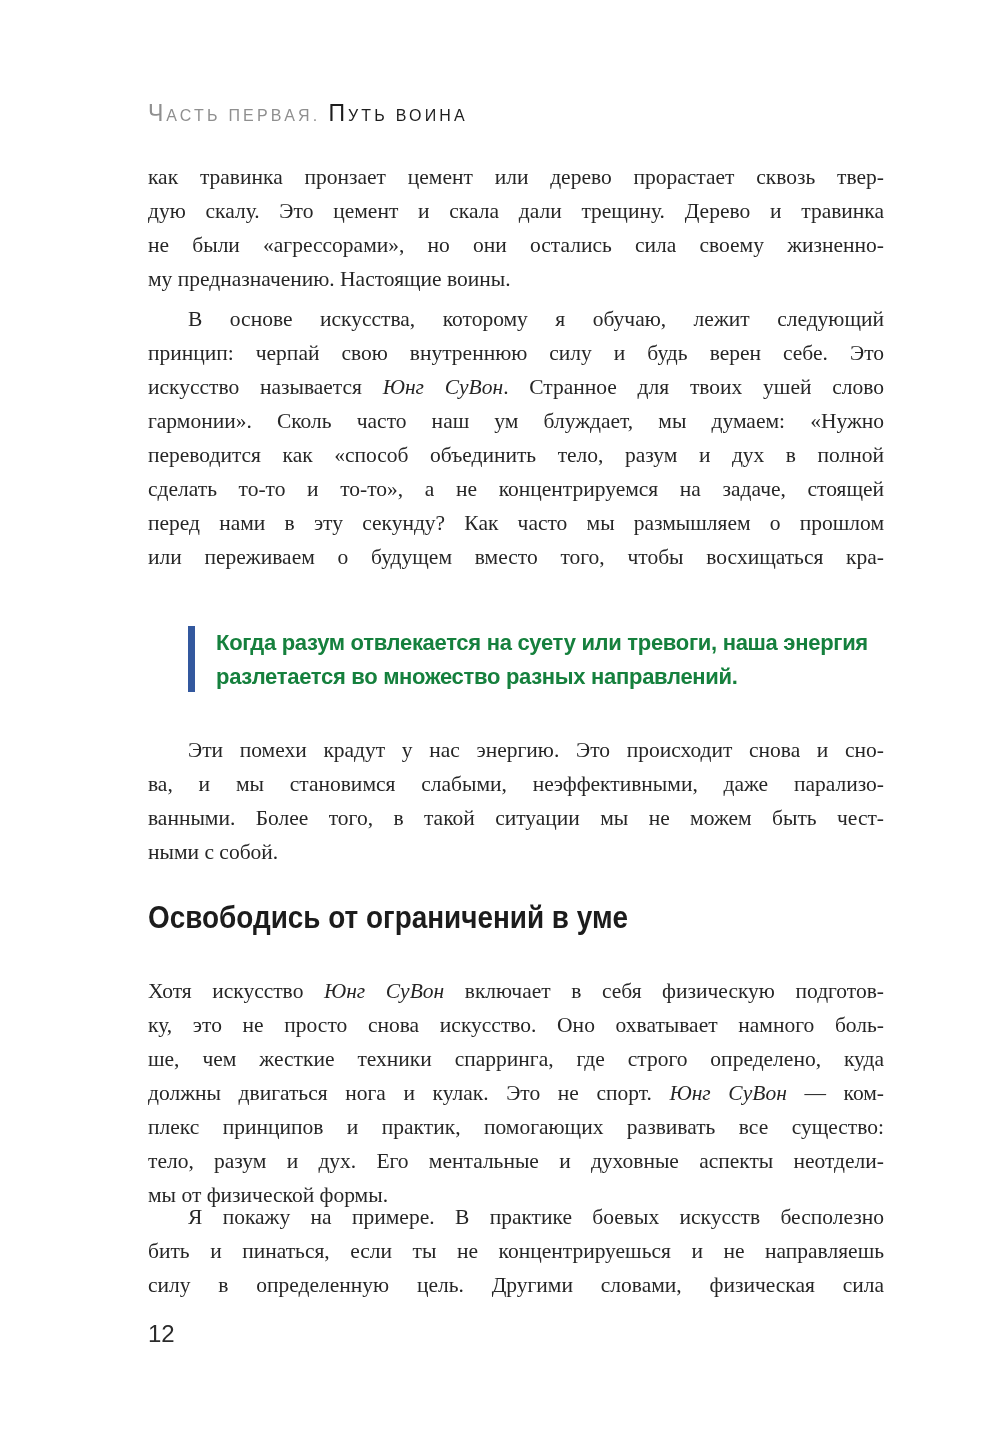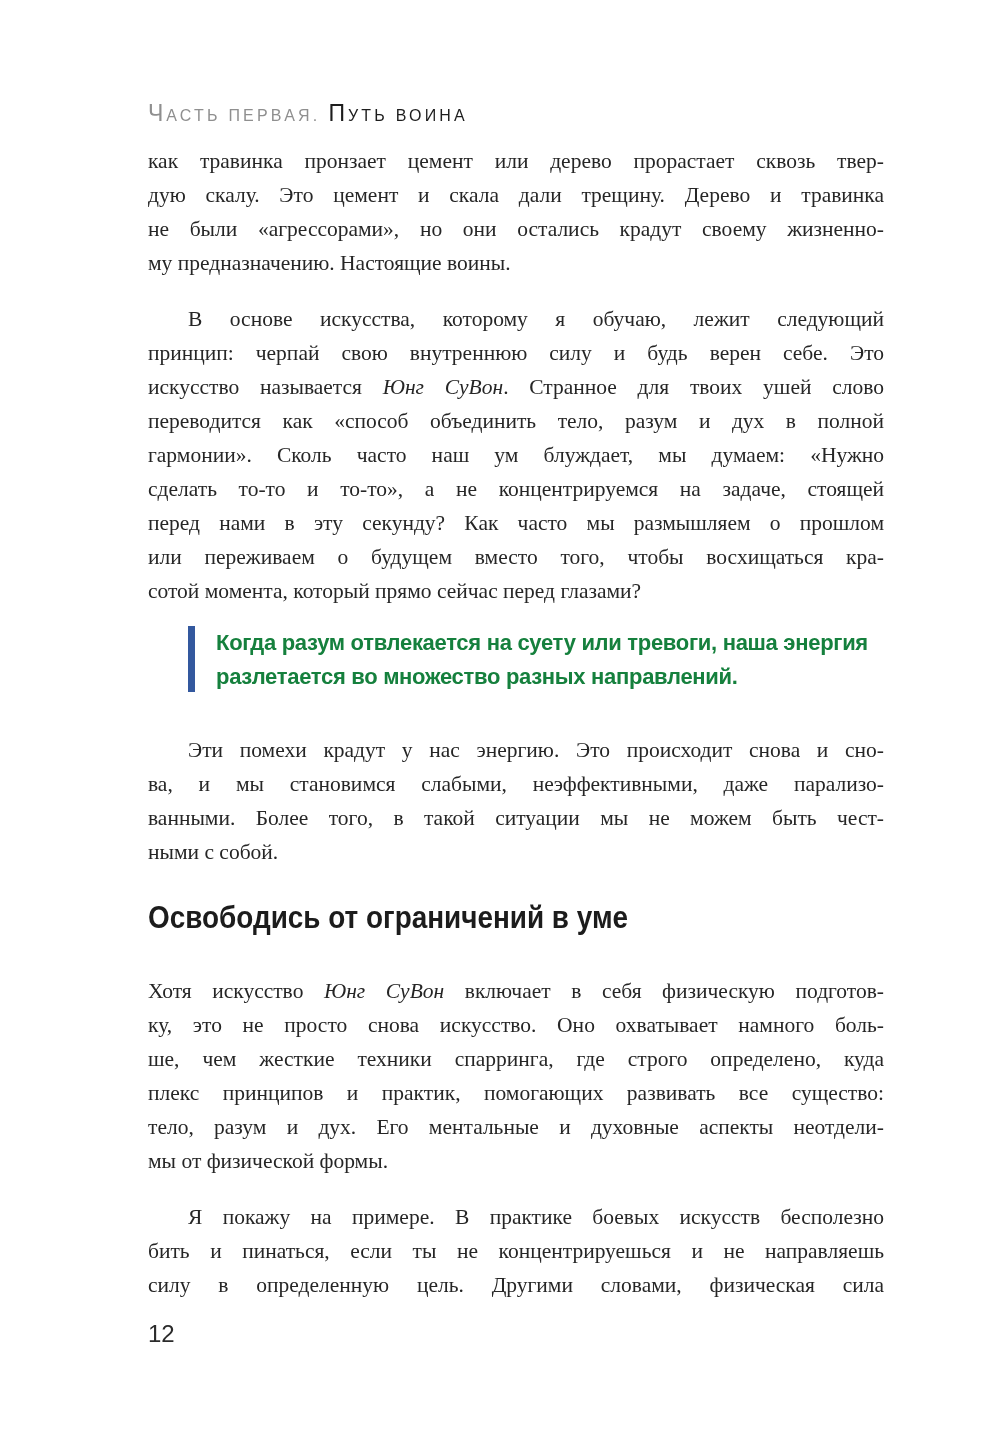--- a/index.html
+++ b/index.html
@@ -27,21 +27,21 @@
     position:absolute;left:148px;width:736px;
     font-size:21.5px;
   }
   .line{
     height:34px;line-height:34px;overflow:hidden;
     text-align:justify;text-align-last:justify;
   }
   .line.indented{padding-left:40px;}
   .line.line-left{text-align:center;text-align-last:left;}
   .para em{font-style:italic;}
-  .p1{top:144px;font-family:Liberation Serif, serif;}
+  .p1{top:160px;font-family:Liberation Serif, serif;}
   .p2{top:302px;}
   .p3{top:733px;}
   .p4{top:974px;}
   .p5{top:1200px;}
   
   .callout{position:absolute;left:188px;top:626px;width:690px;}
   .callout-bar{
     position:absolute;left:0;top:0;width:7px;height:66px;
   }
   .callout-text{
@@ -78,34 +78,33 @@
 
 <div class="page">
 
   <div class="running-head">
     <span class="rh-part"><span class="rh-initial">Ч</span><span class="rh-rest">АСТЬ ПЕРВАЯ.</span></span><span class="rh-gap"></span><span class="rh-title"><span class="rh-initial">П</span><span class="rh-rest">УТЬ ВОИНА</span></span>
   </div>
 
   <div class="para p1">
       <div class="line">как травинка пронзает цемент или дерево прорастает сквозь твер-</div>
       <div class="line">дую скалу. Это цемент и скала дали трещину. Дерево и травинка</div>
-      <div class="line">не были «агрессорами», но они остались крадут своему жизненно-</div>
+      <div class="line">не были «агрессорами», но они остались сила своему жизненно-</div>
       <div class="line line-left">му предназначению. Настоящие воины.</div>
     </div>
 
   <div class="para p2">
       <div class="line indented">В основе искусства, которому я обучаю, лежит следующий</div>
       <div class="line">принцип: черпай свою внутреннюю силу и будь верен себе. Это</div>
       <div class="line">искусство называется <em>Юнг СуВон</em>. Странное для твоих ушей слово</div>
+      <div class="line">гармонии». Сколь часто наш ум блуждает, мы думаем: «Нужно</div>
       <div class="line">переводится как «способ объединить тело, разум и дух в полной</div>
-      <div class="line">гармонии». Сколь часто наш ум блуждает, мы думаем: «Нужно</div>
       <div class="line">сделать то-то и то-то», а не концентрируемся на задаче, стоящей</div>
       <div class="line">перед нами в эту секунду? Как часто мы размышляем о прошлом</div>
       <div class="line">или переживаем о будущем вместо того, чтобы восхищаться кра-</div>
-      <div class="line line-left">сотой момента, который прямо сейчас перед глазами?</div>
     </div>
 
   <div class="callout">
     <div class="callout-bar" style="background: rgb(51, 88, 158);"></div>
     <div class="callout-text" style="color: #15803d;">
         <div class="line">Когда разум отвлекается на суету или тревоги, наша энергия</div>
         <div class="line line-left">разлетается во множество разных направлений.</div>
       </div>
   </div>
 
@@ -115,20 +114,21 @@
       <div class="line">ванными. Более того, в такой ситуации мы не можем быть чест-</div>
       <div class="line line-left">ными с собой.</div>
     </div>
 
   <h2 class="section-heading" style="margin:0;">Освободись от ограничений в уме</h2>
 
   <div class="para p4">
       <div class="line">Хотя искусство <em>Юнг СуВон</em> включает в себя физическую подготов-</div>
       <div class="line">ку, это не просто снова искусство. Оно охватывает намного боль-</div>
       <div class="line">ше, чем жесткие техники спарринга, где строго определено, куда</div>
+      <div class="line">должны двигаться нога и кулак. Это не спорт. <em>Юнг СуВон</em> — ком-</div>
       <div class="line">плекс принципов и практик, помогающих развивать все существо:</div>
       <div class="line">тело, разум и дух. Его ментальные и духовные аспекты неотдели-</div>
       <div class="line line-left">мы от физической формы.</div>
     </div>
 
   <div class="para p5">
       <div class="line indented">Я покажу на примере. В практике боевых искусств бесполезно</div>
       <div class="line">бить и пинаться, если ты не концентрируешься и не направляешь</div>
       <div class="line">силу в определенную цель. Другими словами, физическая сила</div>
     </div>

